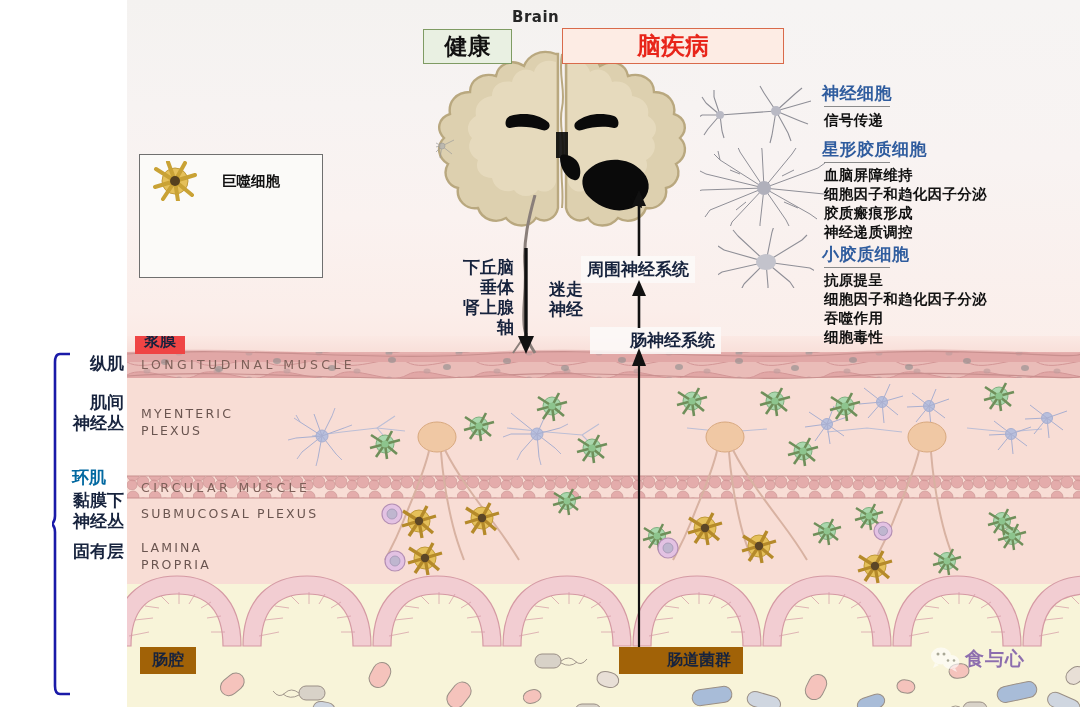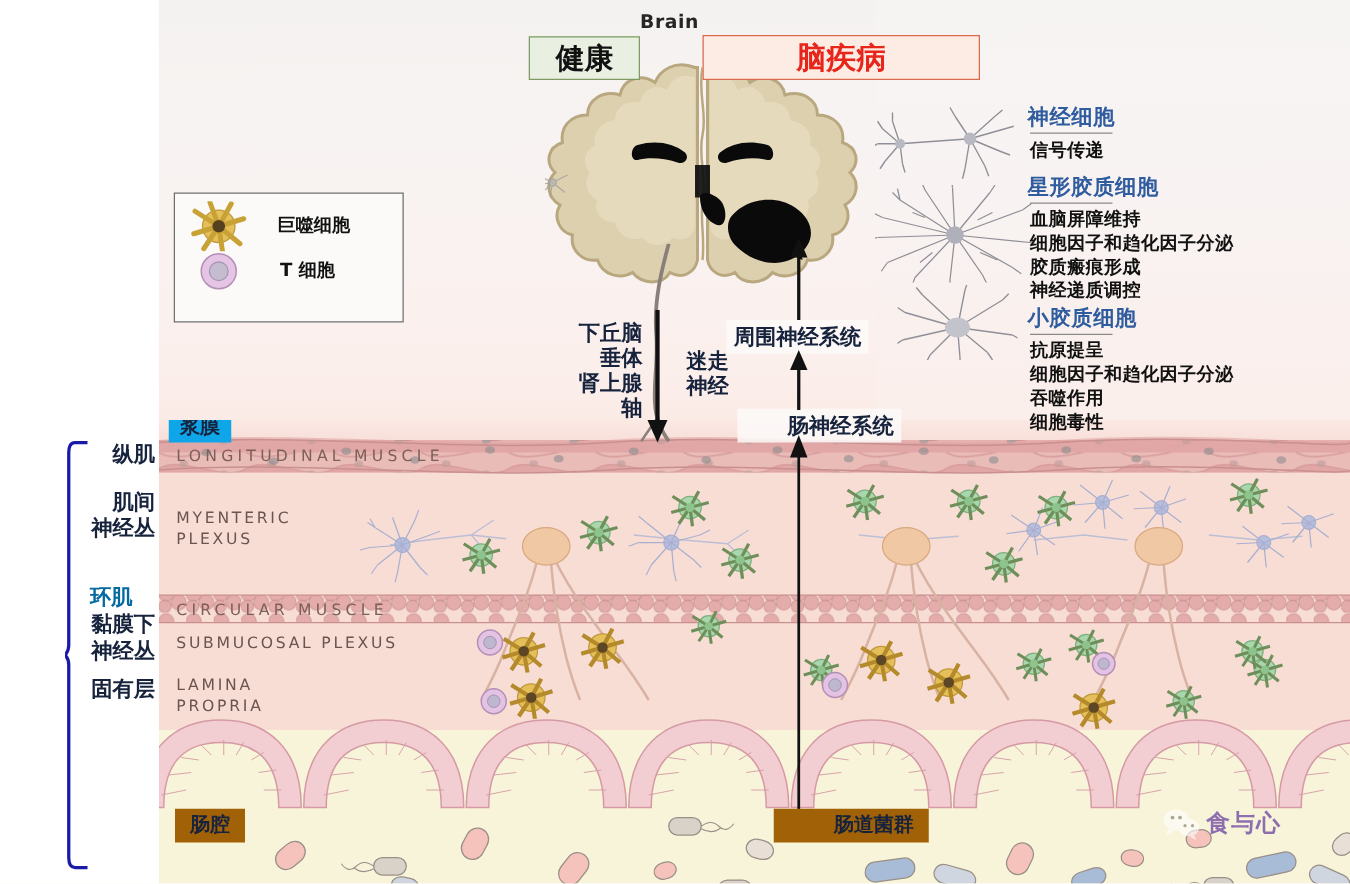--- a/index.html
+++ b/index.html
@@ -97,21 +97,21 @@
   .sys-label {
     position: absolute; font-size: 17px; font-weight: bold; color: #17233d;
     white-space: nowrap; padding: 2px 6px; background: rgba(252,249,248,.88);
   }
 
   
   .arrow-svg { position: absolute; }
 
   
   .legend {
-    position: absolute; left: 139px; top: 154px; width: 184px; height: 104px;
+    position: absolute; left: 139px; top: 154px; width: 184px; height: 124px;
     background: #fbfaf8; border: 1.6px solid #6f6f6f; z-index: 30;
   }
   .legend-row { position: absolute; display: flex; align-items: center; }
   .legend-text {
     font-size: 14.5px; font-weight: bold; color: #111; line-height: 1.15;
     text-align: center; white-space: nowrap;
   }
 
   
   .gut {
@@ -131,21 +131,21 @@
     background: #f8f4d9;
   }
 
   .layer-label {
     position: absolute; font-size: 12.5px; color: #6a5550; font-weight: 500;
     letter-spacing: 2.2px; line-height: 1.35; white-space: pre-line;
     z-index: 22;
   }
   .cn-label {
     position: absolute; font-size: 16px; font-weight: bold; color: #17233d;
-    background: #0ea5e9; padding: 2px 9px; z-index: 26; white-space: nowrap;
+    background: #ef4444; padding: 2px 9px; z-index: 26; white-space: nowrap;
   }
   .cn-label-plain {
     position: absolute; font-size: 16px; font-weight: bold; color: #17233d;
     background: #a16207; padding: 3px 12px; z-index: 26; white-space: nowrap;
   }
 
   
   .watermark {
     position: absolute; left: 930px; top: 646px; z-index: 35;
     display: flex; align-items: center; gap: 5px; opacity: .62;
@@ -632,29 +632,20 @@
       <svg width="50" height="40" viewBox="0 0 50 40">
         <g transform="translate(25,20)">
           <circle r="13" fill="#e5c05a" stroke="#c09a3a" stroke-width="1"></circle>
           <path d="M0 0 L-19 -12 M0 0 L-20 6 M0 0 L-12 18 M0 0 L3 20 M0 0 L17 14 M0 0 L20 -6 M0 0 L10 -18 M0 0 L-7 -19" stroke="#c9a235" stroke-width="4" fill="none" stroke-linecap="round"></path>
           <circle r="5" fill="#55401f"></circle>
         </g>
       </svg>
       <span class="legend-text" style="margin-left:22px;">巨噬细胞</span>
     </div>
 
-    <div class="legend-row" style="left:10px; top:44px;">
-      <svg width="50" height="36" viewBox="0 0 50 36">
-        <g transform="translate(25,18)">
-          <circle r="14" fill="#e6c4e6" stroke="#b48fb4" stroke-width="1.2"></circle>
-          <circle r="7.5" fill="#c5bccf" stroke="#a296b4" stroke-width="1"></circle>
-        </g>
-      </svg>
-      <span class="legend-text" style="margin-left:24px;">T 细胞</span>
-    </div>
 
   </div>
 
   <div class="left-col"></div>
   <div class="brain-word">大脑</div>
   <div class="gut-word">肠脑</div>
 
   <svg class="bracket" width="20" height="344" viewBox="0 0 20 344">
     <path d="M18 2 L8 2 C4 2,3 6,3 10 L3 164 C3 168,2 170,0 172 C2 174,3 176,3 180
              L3 334 C3 338,4 342,8 342 L18 342" stroke="#1a1aa8" stroke-width="2.6" fill="none"></path>

